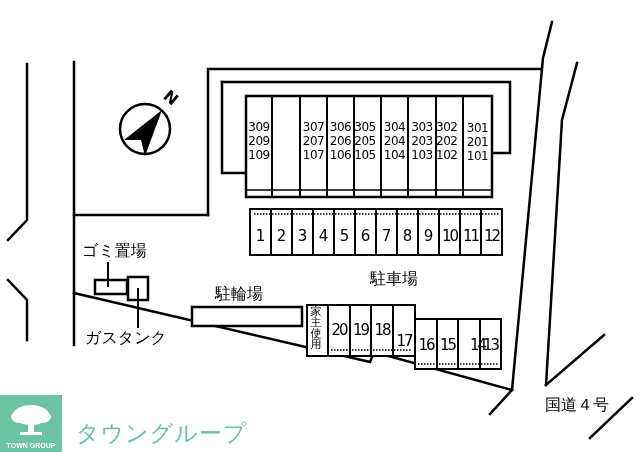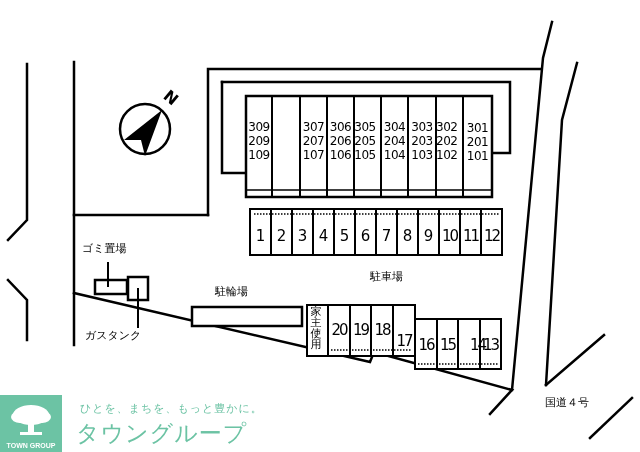--- a/index.html
+++ b/index.html
@@ -1,18 +1,18 @@
 <!DOCTYPE html>
 <html><head>
 <meta charset="utf-8">
 <style>
   html, body { margin:0; padding:0; background:#ffffff; }
   #canvas { position:relative; width:640px; height:452px; overflow:hidden; background:#fff; font-family:"DejaVu Sans","Liberation Sans",sans-serif; color:#000; }
   svg.map { position:absolute; left:0; top:0; width:640px; height:452px; }
-  .lbl { position:absolute; font-size:11px; line-height:1; white-space:nowrap; color:#000; }
+  .lbl { position:absolute; font-size:16px; line-height:1; white-space:nowrap; color:#000; }
   .unit { position:absolute; text-align:center; font-size:12px; line-height:14px; letter-spacing:-0.5px; }
   .unit span { display:block; }
   .pnum { position:absolute; text-align:center; font-size:15px; line-height:1; }
   .kanji-v { position:absolute; font-size:11px; line-height:11px; width:12px; text-align:center; }
   .logo-box { position:absolute; left:0; top:395px; width:62px; height:57px; background:#6cc3a4; }
   .logo-eng { position:absolute; left:0; bottom:3px; width:62px; text-align:center; color:#fff; font-size:7px; font-weight:bold; font-family:"Liberation Sans",sans-serif; }
   .tagline { position:absolute; left:80px; top:401px; color:#6cc3a4; font-size:11px; letter-spacing:1px; }
   .brand { position:absolute; left:76px; top:418px; color:#6cc3a4; font-size:23px; letter-spacing:1px; }
 </style>
 </head>
@@ -184,15 +184,14 @@
       <g fill="#fff">
         <ellipse cx="31" cy="20" rx="18" ry="10"></ellipse>
         <ellipse cx="20" cy="22" rx="9" ry="6"></ellipse>
         <ellipse cx="42" cy="22" rx="9" ry="6"></ellipse>
         <rect x="28" y="26" width="6" height="12"></rect>
         <rect x="20" y="37" width="22" height="3"></rect>
       </g>
     </svg>
     <div class="logo-eng">TOWN GROUP</div>
   </div>
-  <div class="tagline">ひとを、まちを、もっと豊かに。</div>
   <div class="brand">タウングループ</div>
 </div>
 
 </body></html>

